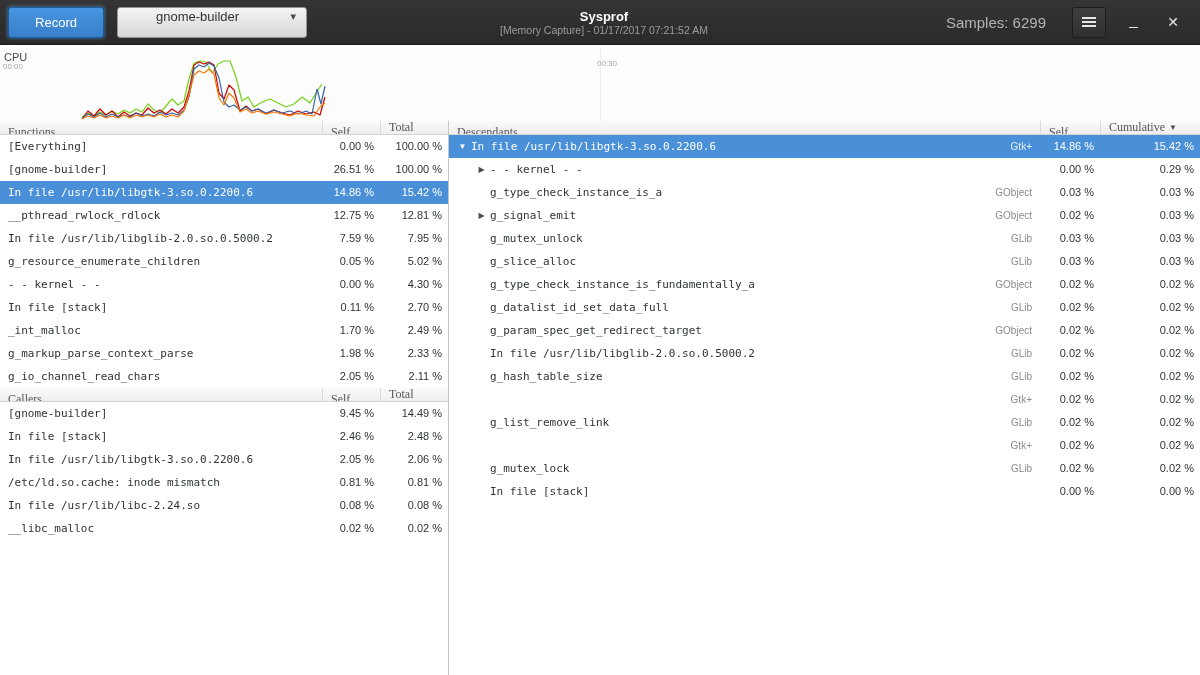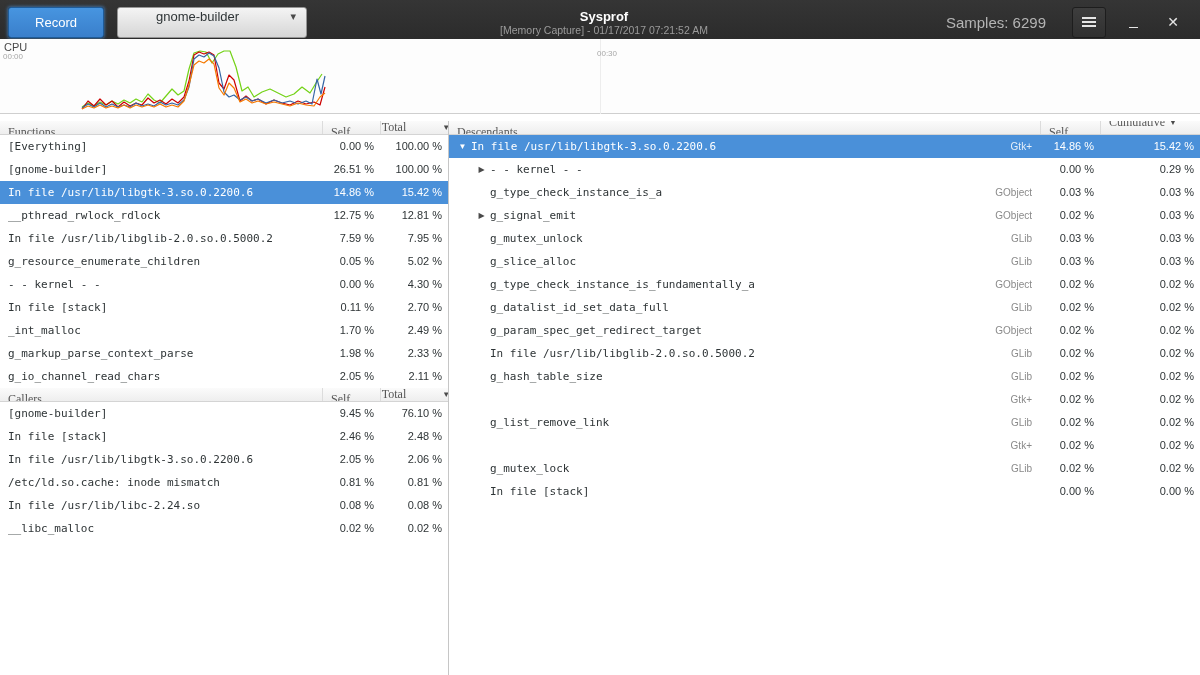--- a/index.html
+++ b/index.html
@@ -31,44 +31,44 @@
     background:linear-gradient(to bottom,#3e3e3e,#303030); border:1px solid #1d1d1d;
     display:flex; align-items:center; justify-content:center; cursor:pointer; }
   .hamburger i { display:block; width:14px; height:1.5px; background:#e6e6e6; margin:2.5px 0; }
   .win-btn { width:26px; height:31px; background:transparent; border:none; color:#e6e6e6;
     display:flex; align-items:center; justify-content:center; cursor:pointer; }
   .win-btn.min { margin-left:14px; }
   .win-btn.close { margin-left:14px; font-size:14px; }
   .min-glyph { display:inline-block; width:9px; height:1px; background:#e6e6e6; margin-top:10px; }
 
   
-  .cpu-area { position:absolute; left:0; top:39px; width:1200px; height:75px;
+  .cpu-area { position:absolute; left:0; top:49px; width:1200px; height:75px;
     background:#fdfdfd; border-bottom:1px solid #cfcfcf; }
   .cpu-area svg { position:absolute; left:0; top:0; }
   .cpu-label { position:absolute; left:4px; top:2px; font-size:11px; color:#4a4a4a; }
   .t0 { position:absolute; left:3px; top:13px; font-size:8px; color:#a8a8a8; }
   .t30 { position:absolute; left:597px; top:10px; font-size:8px; color:#a8a8a8; }
   .gridline { position:absolute; left:600px; top:0; width:1px; height:75px; background:#ededed; }
 
   
   .main { position:absolute; left:0; top:121px; width:1200px; height:554px; display:flex; }
   .left-pane { width:449px; border-right:1px solid #c6c6c6; background:#fff; }
   .right-pane { flex:1; background:#fff; }
 
   
   .thead { display:flex; height:14px; background:linear-gradient(to bottom,#fbfbfb,#eeeeee);
     border-bottom:1px solid #d4d4d4;font-family:Liberation Serif, serif; }
   .hcell { font-size:12px; color:#555; line-height:23px; padding-left:8px;
     white-space:nowrap; overflow:hidden; cursor:pointer; }
   .hcell + .hcell { border-left:1px solid #dcdcdc; }
   .hname { flex:1; }
   .hself  { width:58px; }
-  .htotal { width:68px; display:flex; align-items:center; justify-content:center; padding-right:5px;gap:32px; }
+  .htotal { width:68px; display:flex; align-items:center; justify-content:flex-start; padding-right:5px;gap:32px; }
   .dhself { width:60px; }
-  .dhtotal { width:100px; display:flex; align-items:flex-end; justify-content:space-between; padding-right:23px; }
+  .dhtotal { width:100px; display:flex; align-items:center; justify-content:space-between; padding-right:23px; }
   .sort { font-size:8px; color:#4a4a4a; margin-left:4px; }
 
   
   .trow { display:flex; height:23px; line-height:23px; background:#fff; cursor:pointer; }
   .cell { white-space:nowrap; overflow:hidden; }
   .mono { font-family:"DejaVu Sans Mono", monospace; font-size:11px; color:#2e3436; }
   .cname { flex:1; padding-left:8px; display:flex; align-items:center; }
   .cnum { font-size:11px; color:#2e3436; text-align:right; padding-right:6px; }
   .cself { width:58px; } .ctotal { width:68px; }
   .dself { width:60px; } .dcum { width:100px; }
@@ -214,21 +214,21 @@
       <span class="hcell htotal">
         <span>Total</span>
         <span class="sort">▼</span>
       </span>
     </div>
     <div class="tbody">
 
         <div class="trow frow">
           <span class="cell cname mono">[gnome-builder]</span>
           <span class="cell cnum cself">9.45 %</span>
-          <span class="cell cnum ctotal">76.10 %</span>
+          <span class="cell cnum ctotal">14.49 %</span>
         </div>
 
         <div class="trow frow">
           <span class="cell cname mono">In file [stack]</span>
           <span class="cell cnum cself">2.46 %</span>
           <span class="cell cnum ctotal">2.48 %</span>
         </div>
 
         <div class="trow frow">
           <span class="cell cname mono">In file /usr/lib/libgtk-3.so.0.2200.6</span>

